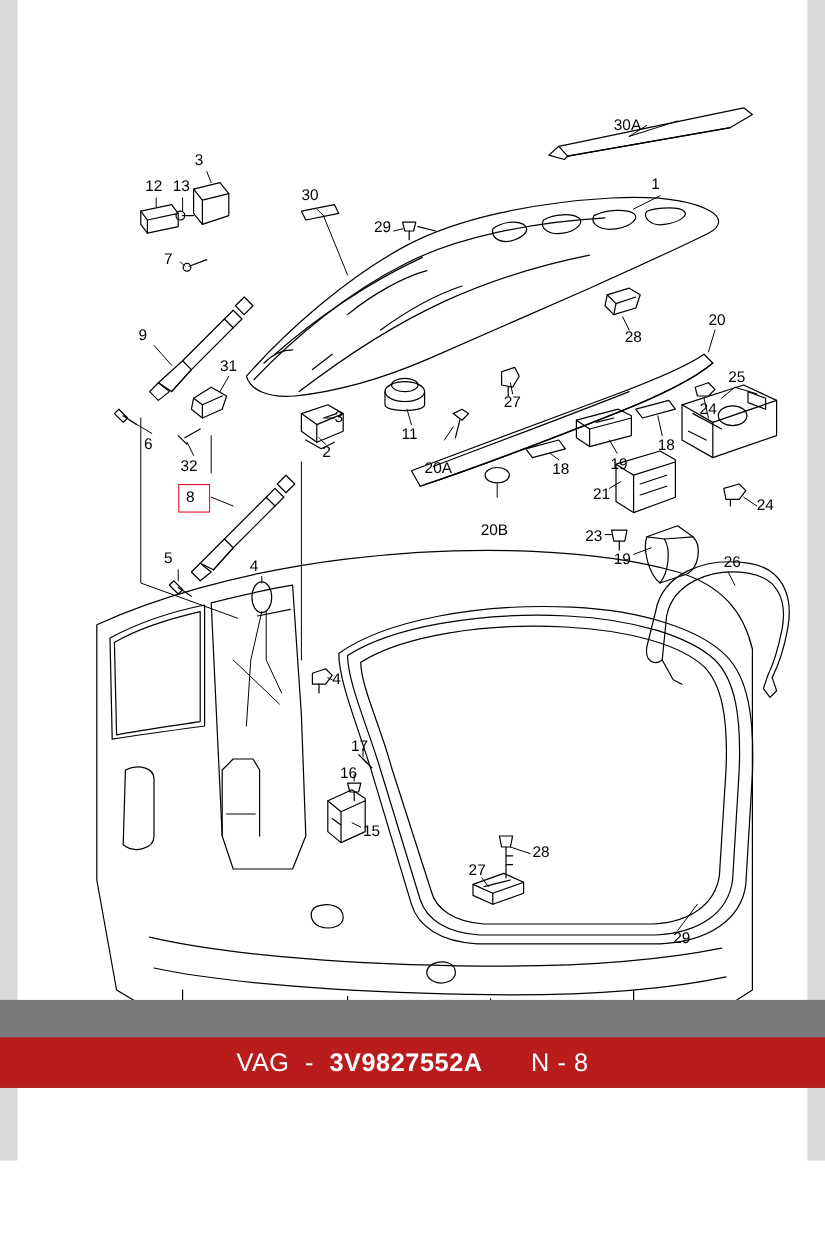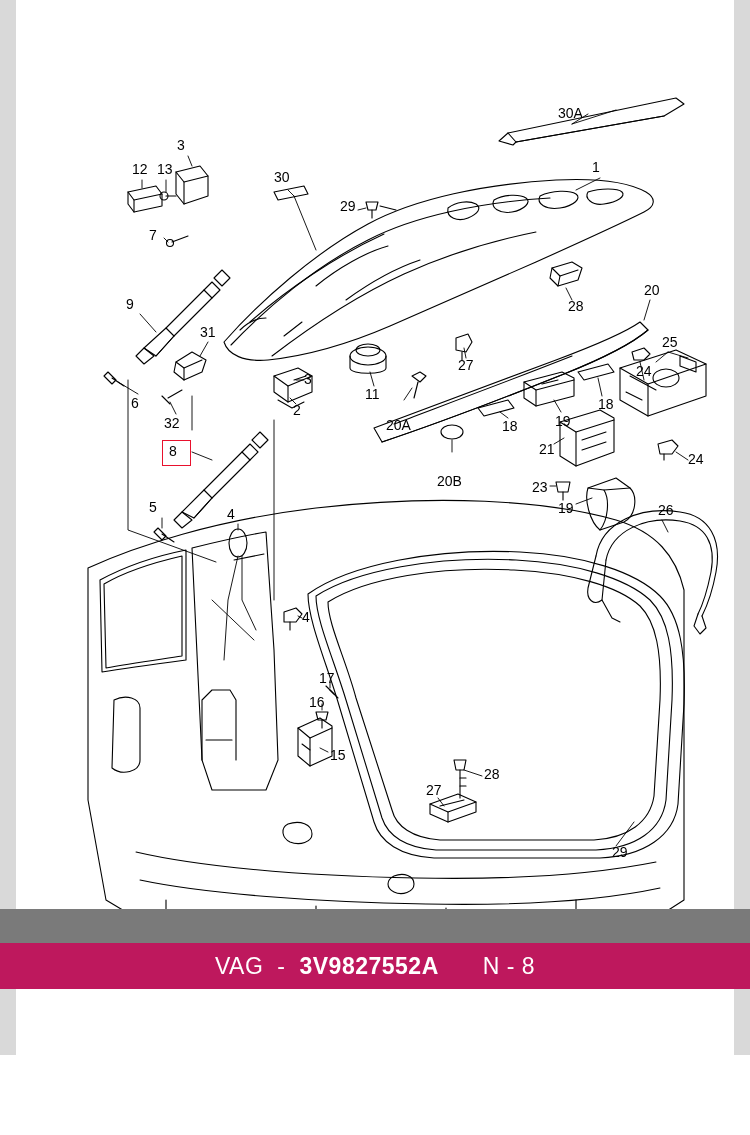--- a/index.html
+++ b/index.html
@@ -53,21 +53,21 @@
     width: 750px;
     height: 80px;
     background: #7a7a7a;
   }
   #footer-strip {
     position: absolute;
     left: 0;
     bottom: 0;
     width: 750px;
     height: 46px;
-    background: #be185d;
+    background: #b91c1c;
     color: #ffffff;
     display: flex;
     align-items: center;
     justify-content: center;
   }
   #footer-inner {
     display: flex;
     align-items: baseline;
     gap: 44px;
     font-size: 23px;

